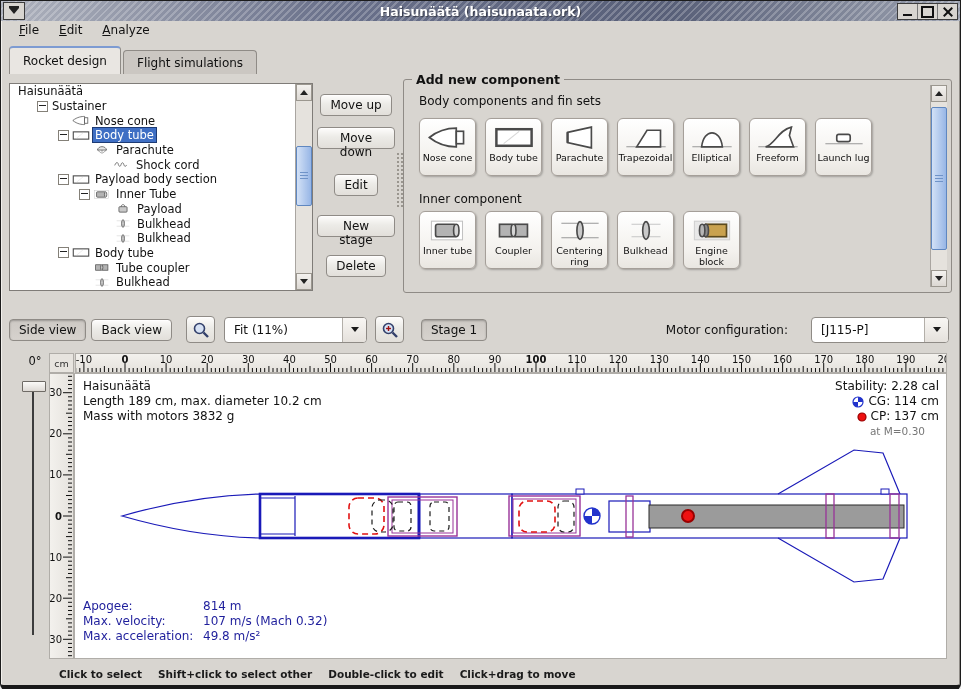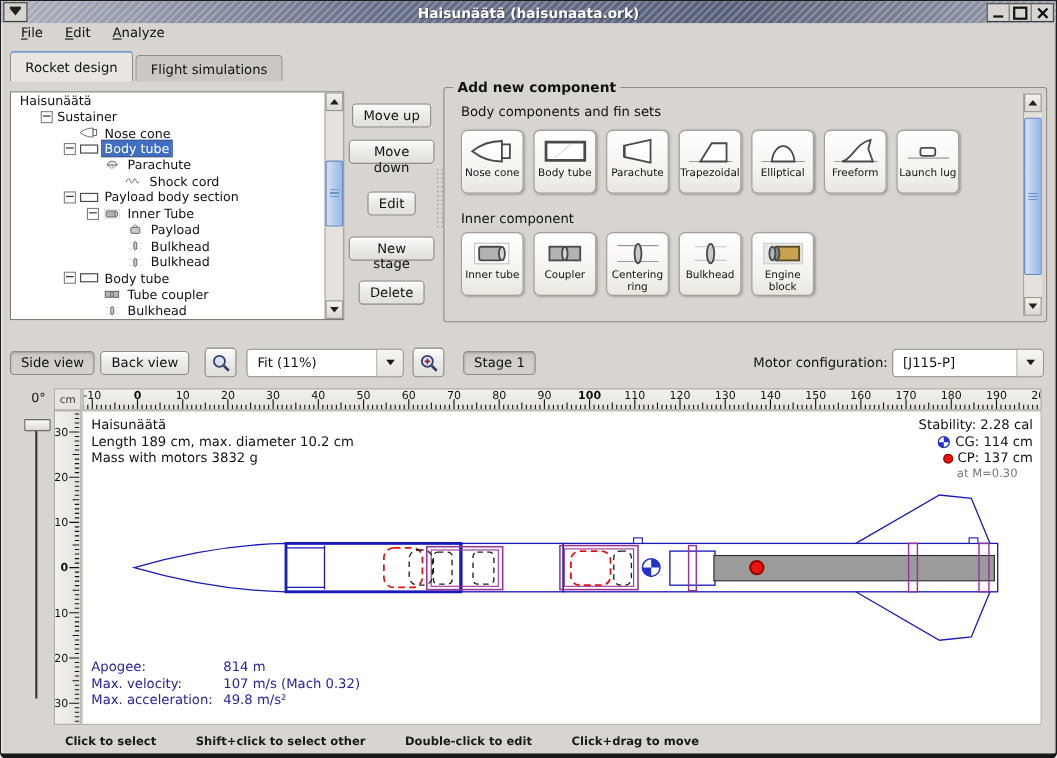--- a/index.html
+++ b/index.html
@@ -73,21 +73,21 @@
   .comp-btn .cl{font-size:9.5px;line-height:10.5px;text-align:center;color:#111;margin-top:1px;}
   .add-scroll{top:5px;bottom:5px;right:4px;}
   
   .toolbar{position:absolute;left:0;top:311px;right:0;height:35px;display:flex;align-items:center;padding-left:8px;}
   .icon-btn{width:29px;height:27px;display:flex;align-items:center;justify-content:center;padding:0;}
   .combo{display:flex;align-items:center;height:24px;border:1px solid #8f8b86;border-radius:4px;background:#fff;overflow:hidden;}
   .combo .val{padding:0 9px;font-size:12px;color:#111;flex:1;white-space:nowrap;}
   .combo .arrow{width:23px;align-self:stretch;border-left:1px solid #b3afa9;background:linear-gradient(#f8f6f3,#e5e1dc);
     display:flex;align-items:center;justify-content:center;}
   .chev{width:0;height:0;border-left:4px solid transparent;border-right:4px solid transparent;border-top:5px solid #1a1a1a;}
-  .motor-group{position:absolute;right:11px;display:flex;align-items:center;gap:4px;}
+  .motor-group{position:absolute;right:11px;display:flex;align-items:center;gap:23px;}
   .motor-group .mlabel{font-size:12px;color:#111;}
   
   .diagram{position:absolute;left:0;top:348px;right:0;height:314px;}
   .rot-label{position:absolute;left:14px;top:5px;width:40px;height:18px;text-align:center;font-size:11.5px;color:#111;}
   .v-slider{position:absolute;left:20px;top:32px;width:24px;height:256px;}
   .v-slider .track{position:absolute;left:11px;top:2px;bottom:2px;width:2px;background:#3c3c3c;}
   .v-slider .handle{position:absolute;left:1px;top:0;width:22px;height:9px;background:linear-gradient(#fbfaf8,#dedad5);
     border:1px solid #6f6b66;border-radius:1px;}
   .unit-box{position:absolute;left:48px;top:4px;width:25px;height:20px;background:#e7e4df;border:1px solid #b0ada8;
     box-sizing:border-box;font-size:9.5px;color:#333;display:flex;align-items:center;justify-content:center;}
@@ -98,21 +98,21 @@
   .canvas{position:absolute;left:73px;top:24px;width:873px;height:286px;background:#fff;border:1px solid #b0ada8;box-sizing:border-box;}
   .canvas svg.rocket{position:absolute;left:0;top:0;}
   .info{position:absolute;left:8px;top:5px;font-size:12px;line-height:15px;color:#111;}
   .stab{position:absolute;right:7px;top:5px;text-align:right;font-size:12px;line-height:15px;color:#111;}
   .stab .row{display:flex;justify-content:flex-end;align-items:center;gap:4px;}
   .stab .mach{color:#777;font-size:10.5px;padding-right:14px;}
   .stats{position:absolute;left:8px;bottom:14px;font-size:12px;line-height:15px;color:#1f1f9c;}
   .stats .srow{display:flex;}
   .stats .sl{width:120px;}
   
-  .statusbar{position:absolute;left:0;top:662px;right:0;height:22px;display:flex;align-items:center;padding-left:58px;gap:36px;}
+  .statusbar{position:absolute;left:0;top:662px;right:0;height:22px;display:flex;align-items:center;padding-left:58px;gap:16px;}
   .hint{font-size:10.5px;font-weight:bold;color:#1a1a1a;}
   .ruler-text{font-family:"DejaVu Sans",sans-serif;}
 </style>
 </head>
 <body>
 
 <div class="window">
 
   <div class="titlebar">
     <div class="tb-menu-btn">

